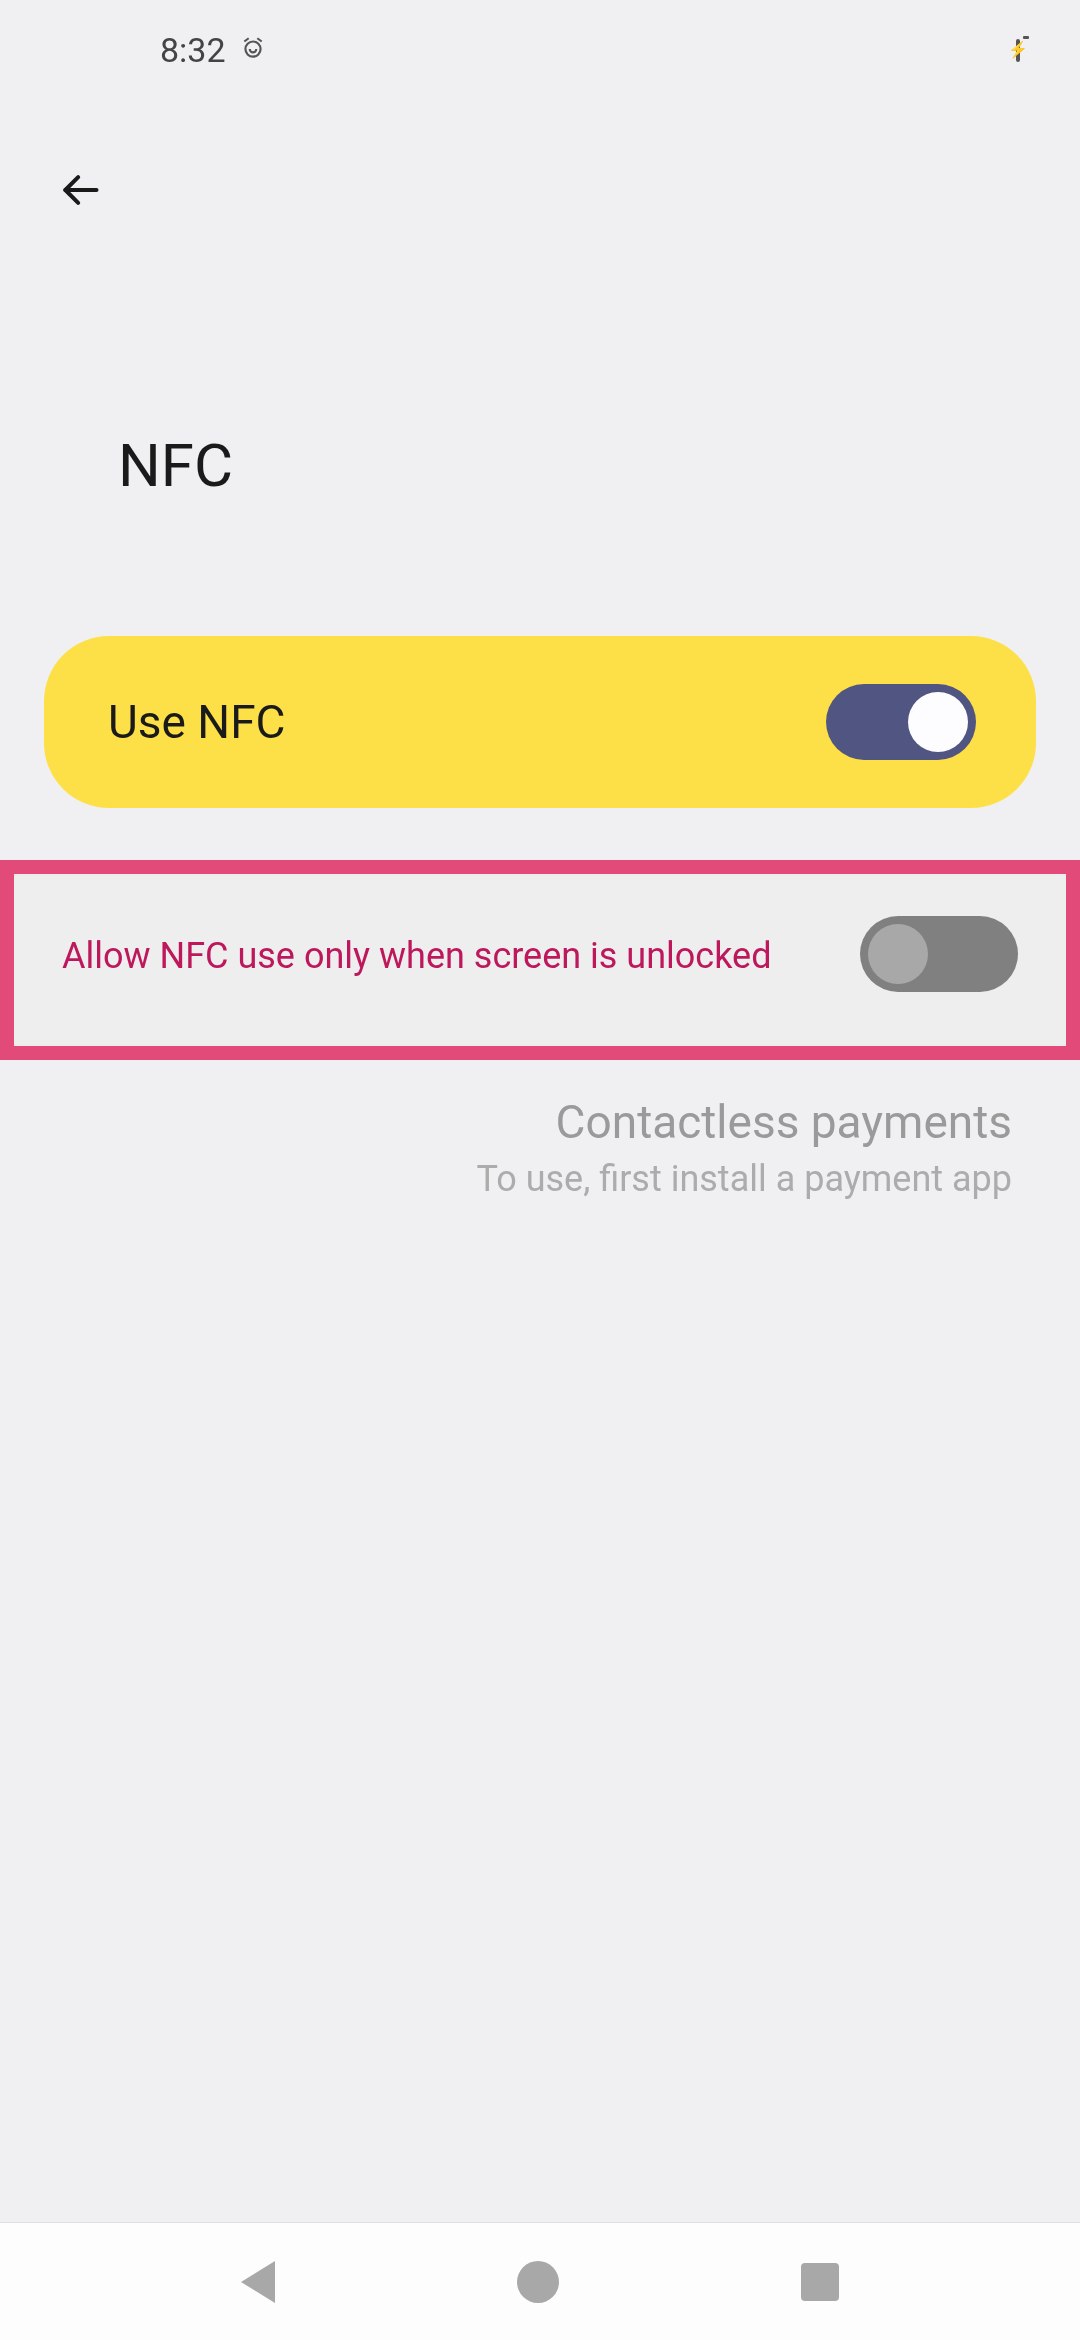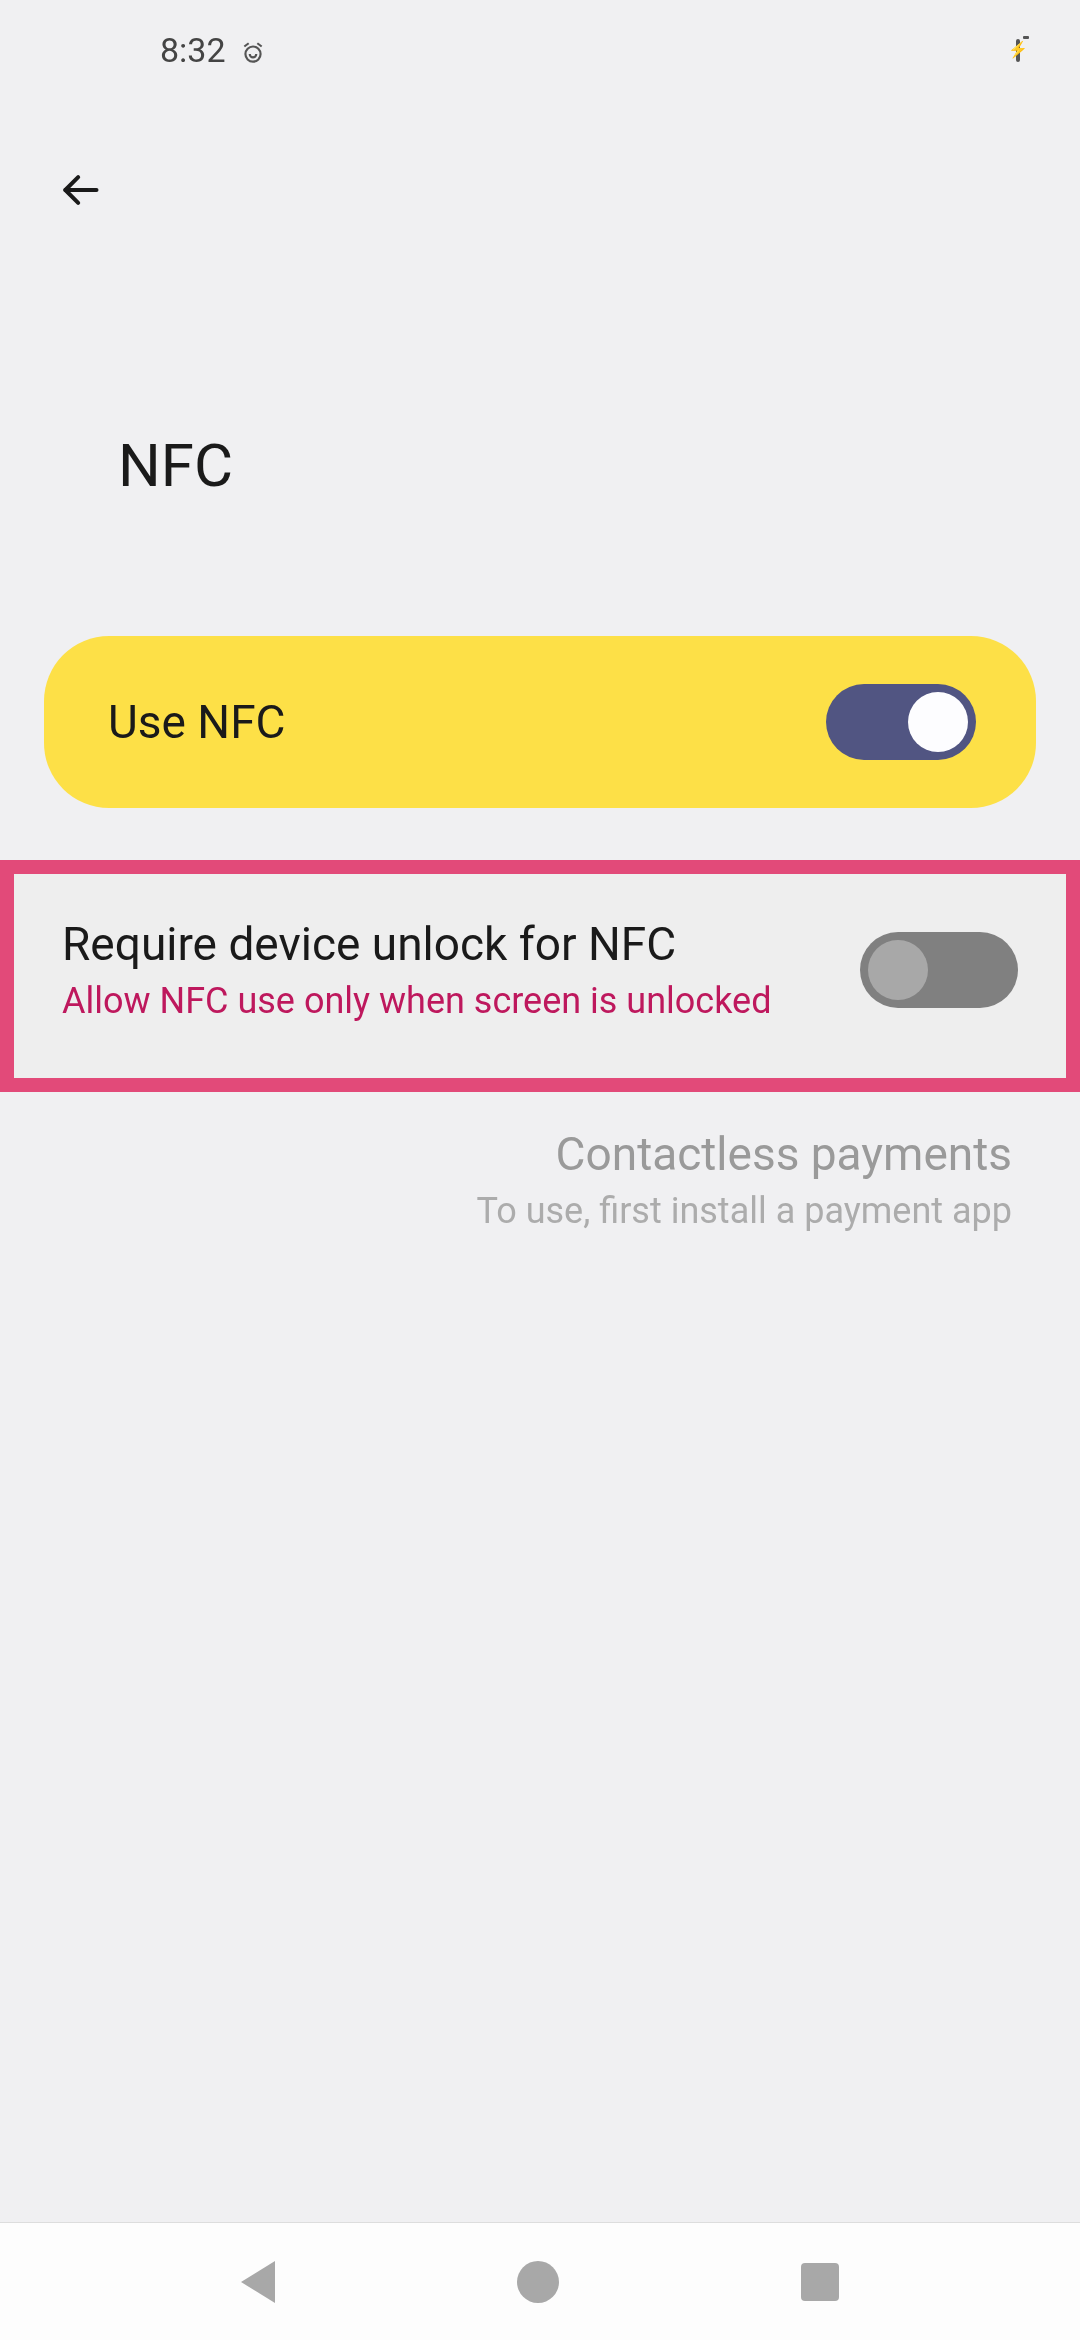--- a/index.html
+++ b/index.html
@@ -17,21 +17,21 @@
     }
     .status-bar {
       height: 100px;
       display: flex;
       align-items: center;
       justify-content: space-between;
       padding: 0 60px 0 160px;
     }
     .status-left {
       display: flex;
-      align-items: flex-end;
+      align-items: center;
       gap: 14px;
     }
     .status-time {
       font-size: 34px;
       color: #444;
       font-weight: 400;
     }
     .status-icon-small {
       width: 26px;
       height: 26px;
@@ -246,21 +246,20 @@
 
 <div class="content">
 
   <div class="card-primary">
     <span class="card-title">Use NFC</span>
     <div class="toggle-on"></div>
   </div>
 
   <div class="highlighted-row">
     <div class="row-text">
-      <div class="row-title">Require device unlock for NFC</div>
       <div class="row-subtitle">Allow NFC use only when screen is unlocked</div>
     </div>
     <div class="toggle-off"></div>
   </div>
 
   <div class="list-row">
     <div class="row-title">Contactless payments</div>
     <div class="row-subtitle">To use, first install a payment app</div>
   </div>
 

